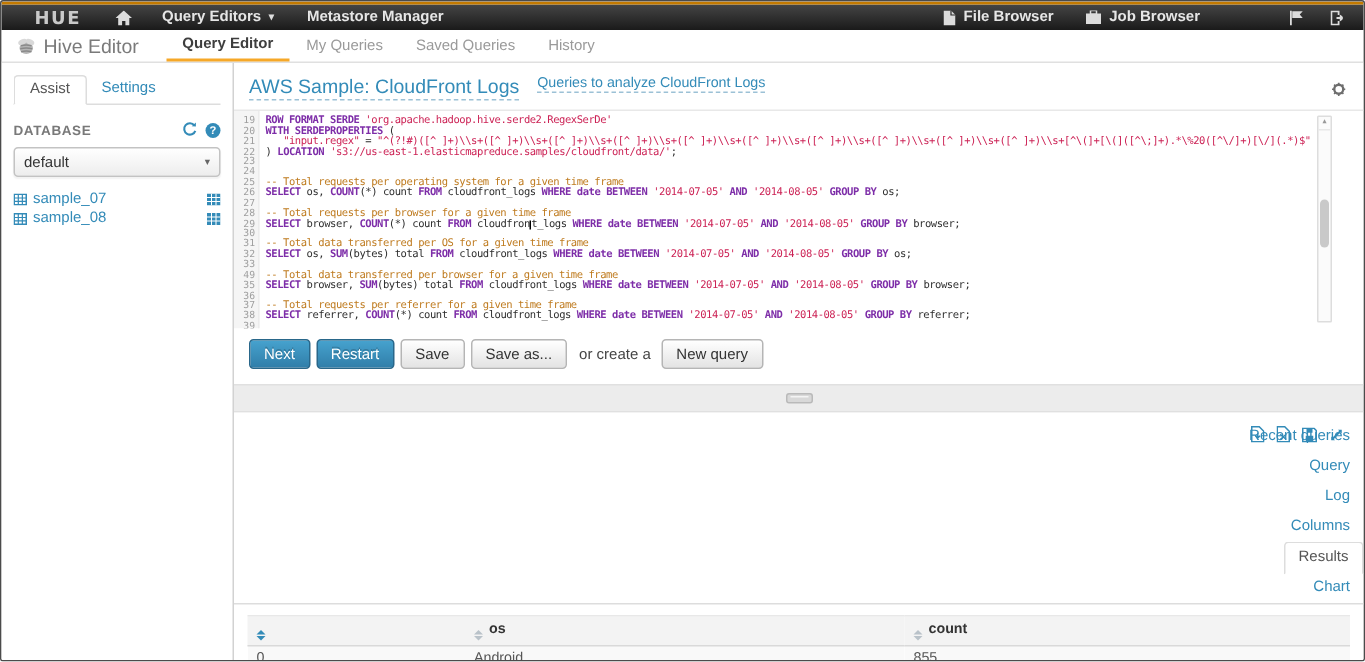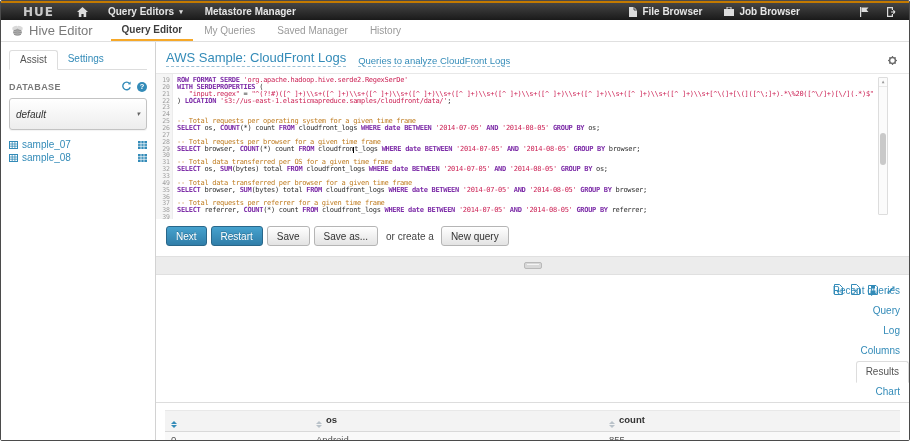--- a/index.html
+++ b/index.html
@@ -29,32 +29,32 @@
   
   .sidebar{width:155px;box-sizing:border-box;background:#fff;border-right:1px solid #d2d2d2;padding:6px 8px 0 8px;flex:none;}
   .side-tabs{display:flex;border-bottom:1px solid #ddd;margin-top:2px;font-size:10px;}
   .side-tab{padding:3px 10px 4px;cursor:pointer;}
   .side-tab.active{border:1px solid #ddd;border-bottom:1px solid #fff;margin-bottom:-1px;border-radius:3px 3px 0 0;color:#555;background:#fff;}
   .side-tab.link{color:#338bb8;}
   .db-row{display:flex;align-items:center;margin-top:11px;gap:5px;}
   .db-label{font-size:9px;font-weight:bold;color:#797979;letter-spacing:.4px;flex:1;}
   .icon-btn{cursor:pointer;display:flex;align-items:center;}
   .help-circle{width:10px;height:10px;border-radius:50%;background:#338bb8;color:#fff;font-size:7.5px;font-weight:bold;display:flex;align-items:center;justify-content:center;cursor:pointer;}
-  .select{margin-top:6px;height:32px;box-sizing:border-box;border:1px solid #c3c3c3;border-radius:3px;background:linear-gradient(#fff,#ededed);font-size:10px;color:#333;display:flex;align-items:center;padding:0 6px;cursor:pointer;box-shadow:0 1px 1px rgba(0,0,0,.05);font-style:italic;}
+  .select{margin-top:6px;height:20px;box-sizing:border-box;border:1px solid #c3c3c3;border-radius:3px;background:linear-gradient(#fff,#ededed);font-size:10px;color:#333;display:flex;align-items:center;padding:0 6px;cursor:pointer;box-shadow:0 1px 1px rgba(0,0,0,.05);}
   .select .sel-caret{margin-left:auto;color:#666;font-size:7px;}
   .tbl-filter{margin-top:14px;width:100%;box-sizing:border-box;height:18px;border:1px solid #ccc;border-radius:3px;font-size:9.5px;padding:0 5px;color:#333;outline:none;font-family:"Liberation Sans",sans-serif;}
   .tbl-filter::placeholder{color:#b0b0b0;}
   .table-list{margin-top:8px;}
   .table-item{display:flex;align-items:center;gap:4px;height:13px;font-size:10px;color:#338bb8;cursor:pointer;}
   .table-item .grow{flex:1;}
 
   
   .main{flex:1;display:flex;flex-direction:column;min-width:0;}
   .editor-panel{background:#fff;flex:none;}
-  .query-head{padding:8px 10px 6px;border-bottom:1px solid #e8e8e8;display:flex;align-items:flex-end;position:relative;}
+  .query-head{padding:8px 10px 6px;border-bottom:1px solid #e8e8e8;display:flex;align-items:flex-start;position:relative;}
   .q-title{color:#338bb8;font-size:13px;border-bottom:1px dashed #9cc1d6;padding-bottom:1px;cursor:pointer;}
   .q-desc{color:#338bb8;font-size:9.5px;margin-left:12px;border-bottom:1px dashed #9cc1d6;cursor:pointer;}
   .gear-btn{position:absolute;right:12px;top:9px;cursor:pointer;}
 
   
   .editor{position:relative;display:flex;height:145px;overflow:hidden;font-family:"DejaVu Sans Mono",monospace;font-size:7px;line-height:6.86px;}
   .gutter{width:17px;flex:none;background:#f5f5f5;color:#9e9e9e;text-align:right;padding:3px 2px 0 0;box-sizing:border-box;font-size:6.5px;border-right:1px solid #ececec;}
   .gutter div{height:6.86px;}
   .code{flex:1;padding:3px 0 0 4px;white-space:pre;letter-spacing:-0.3px;min-width:0;overflow:hidden;cursor:text;}
   .code .ln{height:6.86px;}
@@ -154,21 +154,21 @@
           <ellipse cx="6.5" cy="7" rx="4.5" ry="4" fill="#b5b5b5"></ellipse>
           <ellipse cx="4" cy="3" rx="3" ry="1.8" fill="#d9d9d9" transform="rotate(-25 4 3)"></ellipse>
           <ellipse cx="9" cy="3" rx="3" ry="1.8" fill="#d9d9d9" transform="rotate(25 9 3)"></ellipse>
           <path d="M3 5.5 Q6.5 4.5 10 5.5 M2.5 7.5 Q6.5 6.5 10.5 7.5 M3 9.5 Q6.5 8.5 10 9.5" stroke="#8a8a8a" stroke-width="0.9" fill="none"></path>
         </svg>
       <span>Hive Editor</span>
     </span>
     <span class="subnav-tabs">
       <span class="subnav-tab active">Query Editor</span>
       <span class="subnav-tab">My Queries</span>
-      <span class="subnav-tab">Saved Manager</span>
+      <span class="subnav-tab">Saved Queries</span>
       <span class="subnav-tab">History</span>
     </span>
   </div>
 
   <div class="content">
 
     <div class="sidebar">
       <div class="side-tabs">
         <span class="side-tab active">Assist</span>
         <span class="side-tab link">Settings</span>

